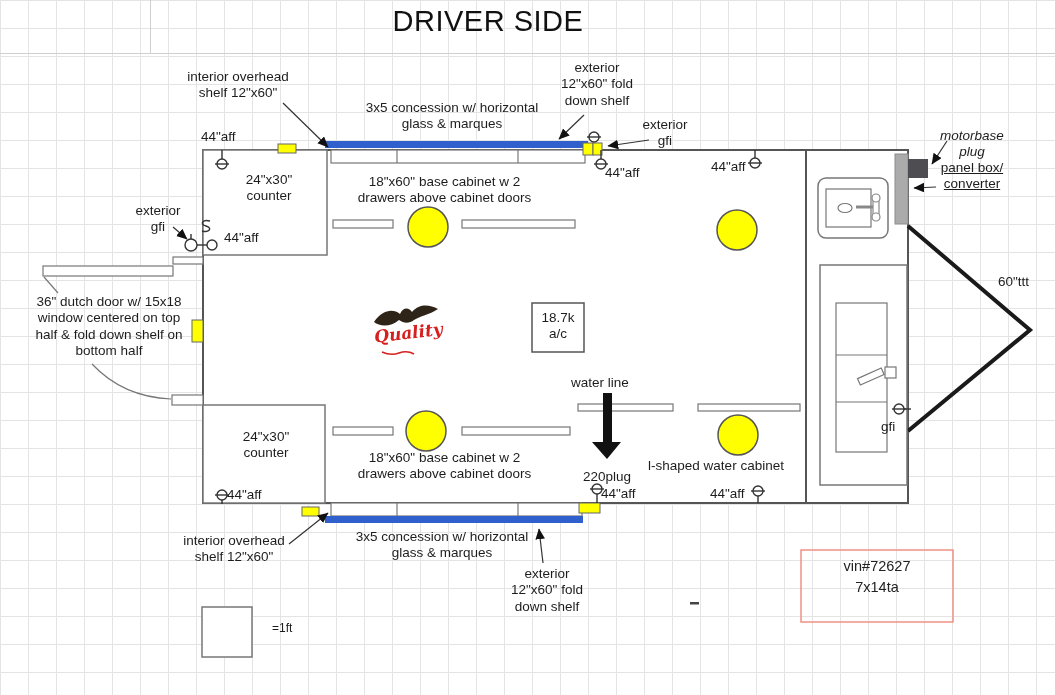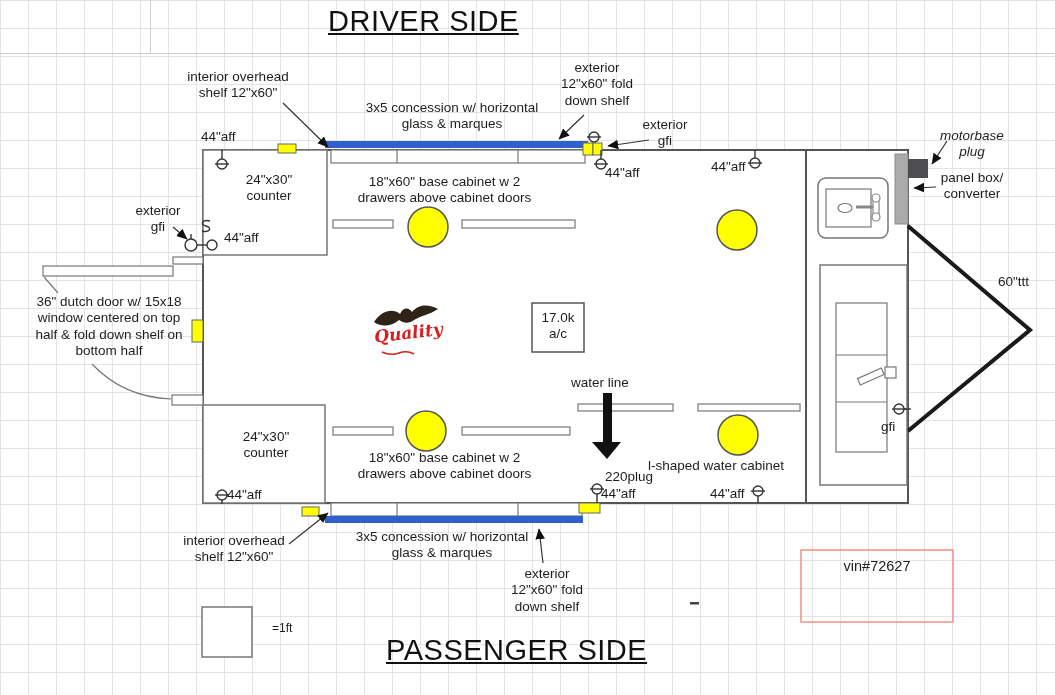--- a/index.html
+++ b/index.html
@@ -15,21 +15,21 @@
   }
   #plan{position:absolute;left:0;top:0;}
   .lbl{
     position:absolute;
     font-size:13.5px;line-height:1.22;
     white-space:pre-line;text-align:center;color:#1d1d1d;
   }
   .lbl.single{white-space:nowrap;text-align:left;}
   .title{
     position:absolute;font-size:29px;letter-spacing:0.5px;
-    text-align:left;color:#111;white-space:nowrap;text-decoration:underline;
+    text-align:center;color:#111;white-space:nowrap;
   }
   .vin{
     position:absolute;left:801px;top:556px;width:152px;
     font-size:14.5px;line-height:1.45;text-align:center;color:#222;
   }
   .logo-text{
     position:absolute;left:374px;top:323px;width:64px;
     font-family:"DejaVu Serif",serif;font-style:italic;font-weight:bold;
     font-size:17px;color:#d61f1f;text-align:center;
     transform:rotate(-7deg);
@@ -208,71 +208,71 @@
 
     <rect x="690" y="602" width="9" height="2.5" fill="#444"></rect>
 
     <g>
       <path d="M374,322 C382,310 393,308 400,314 C403,307 409,307 412,312 C420,303 430,305 438,309 C429,315 420,316 414,320 C409,324 403,323 399,320 C391,327 380,327 374,322 Z" fill="#2e2418"></path>
       <path d="M382,352 q9,4 17,1 q8,-3 15,1" fill="none" stroke="#d61f1f" stroke-width="1.5"></path>
     </g>
   </svg>
 
   <div class="title" style="left:328px;top:5px;width:320px;">DRIVER SIDE</div>
-  <div class="title" style="left:386px;top:634px;width:320px;">PASSENGER SIDE</div>
 
   <div class="lbl" style="left:168px;top:69px;width:140px;">interior overhead
 shelf 12"x60"</div>
   <div class="lbl" style="left:347px;top:100px;width:210px;">3x5 concession w/ horizontal
 glass &amp; marques</div>
   <div class="lbl" style="left:549px;top:60px;width:96px;">exterior
 12"x60" fold
 down shelf</div>
   <div class="lbl" style="left:636px;top:117px;width:58px;">exterior
 gfi</div>
   <div class="lbl" style="left:928px;top:128px;width:88px;font-style:italic;">motorbase
 plug</div>
-  <div class="lbl" style="left:928px;top:170px;width:88px;">panel box/
+  <div class="lbl" style="left:928px;top:160px;width:88px;text-decoration:underline;">panel box/
 converter</div>
   <div class="lbl single" style="left:201px;top:129px;">44"aff</div>
   <div class="lbl" style="left:226px;top:172px;width:86px;">24"x30"
 counter</div>
   <div class="lbl" style="left:337px;top:174px;width:215px;">18"x60" base cabinet w 2
 drawers above cabinet doors</div>
   <div class="lbl" style="left:128px;top:203px;width:60px;">exterior
 gfi</div>
   <div class="lbl single" style="left:224px;top:230px;">44"aff</div>
   <div class="lbl single" style="left:605px;top:165px;">44"aff</div>
   <div class="lbl single" style="left:711px;top:159px;">44"aff</div>
   <div class="lbl" style="left:24px;top:294px;width:170px;">36" dutch door w/ 15x18
 window centered on top
 half &amp; fold down shelf on
 bottom half</div>
-  <div class="lbl" style="left:532px;top:310px;width:52px;">17.0k
+  <div class="lbl" style="left:532px;top:310px;width:52px;">18.7k
 a/c</div>
   <div class="lbl single" style="left:998px;top:274px;">60"ttt</div>
   <div class="lbl single" style="left:571px;top:375px;">water line</div>
-  <div class="lbl single" style="left:605px;top:469px;">220plug</div>
+  <div class="lbl single" style="left:583px;top:469px;">220plug</div>
   <div class="lbl" style="left:641px;top:458px;width:150px;">l-shaped water cabinet</div>
   <div class="lbl single" style="left:227px;top:487px;">44"aff</div>
   <div class="lbl single" style="left:601px;top:486px;">44"aff</div>
   <div class="lbl single" style="left:710px;top:486px;">44"aff</div>
   <div class="lbl single" style="left:881px;top:419px;">gfi</div>
   <div class="lbl" style="left:223px;top:429px;width:86px;">24"x30"
 counter</div>
   <div class="lbl" style="left:337px;top:450px;width:215px;">18"x60" base cabinet w 2
 drawers above cabinet doors</div>
   <div class="lbl" style="left:166px;top:533px;width:136px;">interior overhead
 shelf 12"x60"</div>
   <div class="lbl" style="left:334px;top:529px;width:216px;">3x5 concession w/ horizontal
 glass &amp; marques</div>
   <div class="lbl" style="left:499px;top:566px;width:96px;">exterior
 12"x60" fold
 down shelf</div>
   <div class="lbl single" style="left:272px;top:621px;font-size:12px;">=1ft</div>
 
   <div class="vin">
     <div>vin#72627</div>
+    <div>7x14ta</div>
   </div>
 
   <div class="logo-text" style="color: rgb(214, 31, 31);">Quality</div>
 
 </div>
 
 </body></html>

